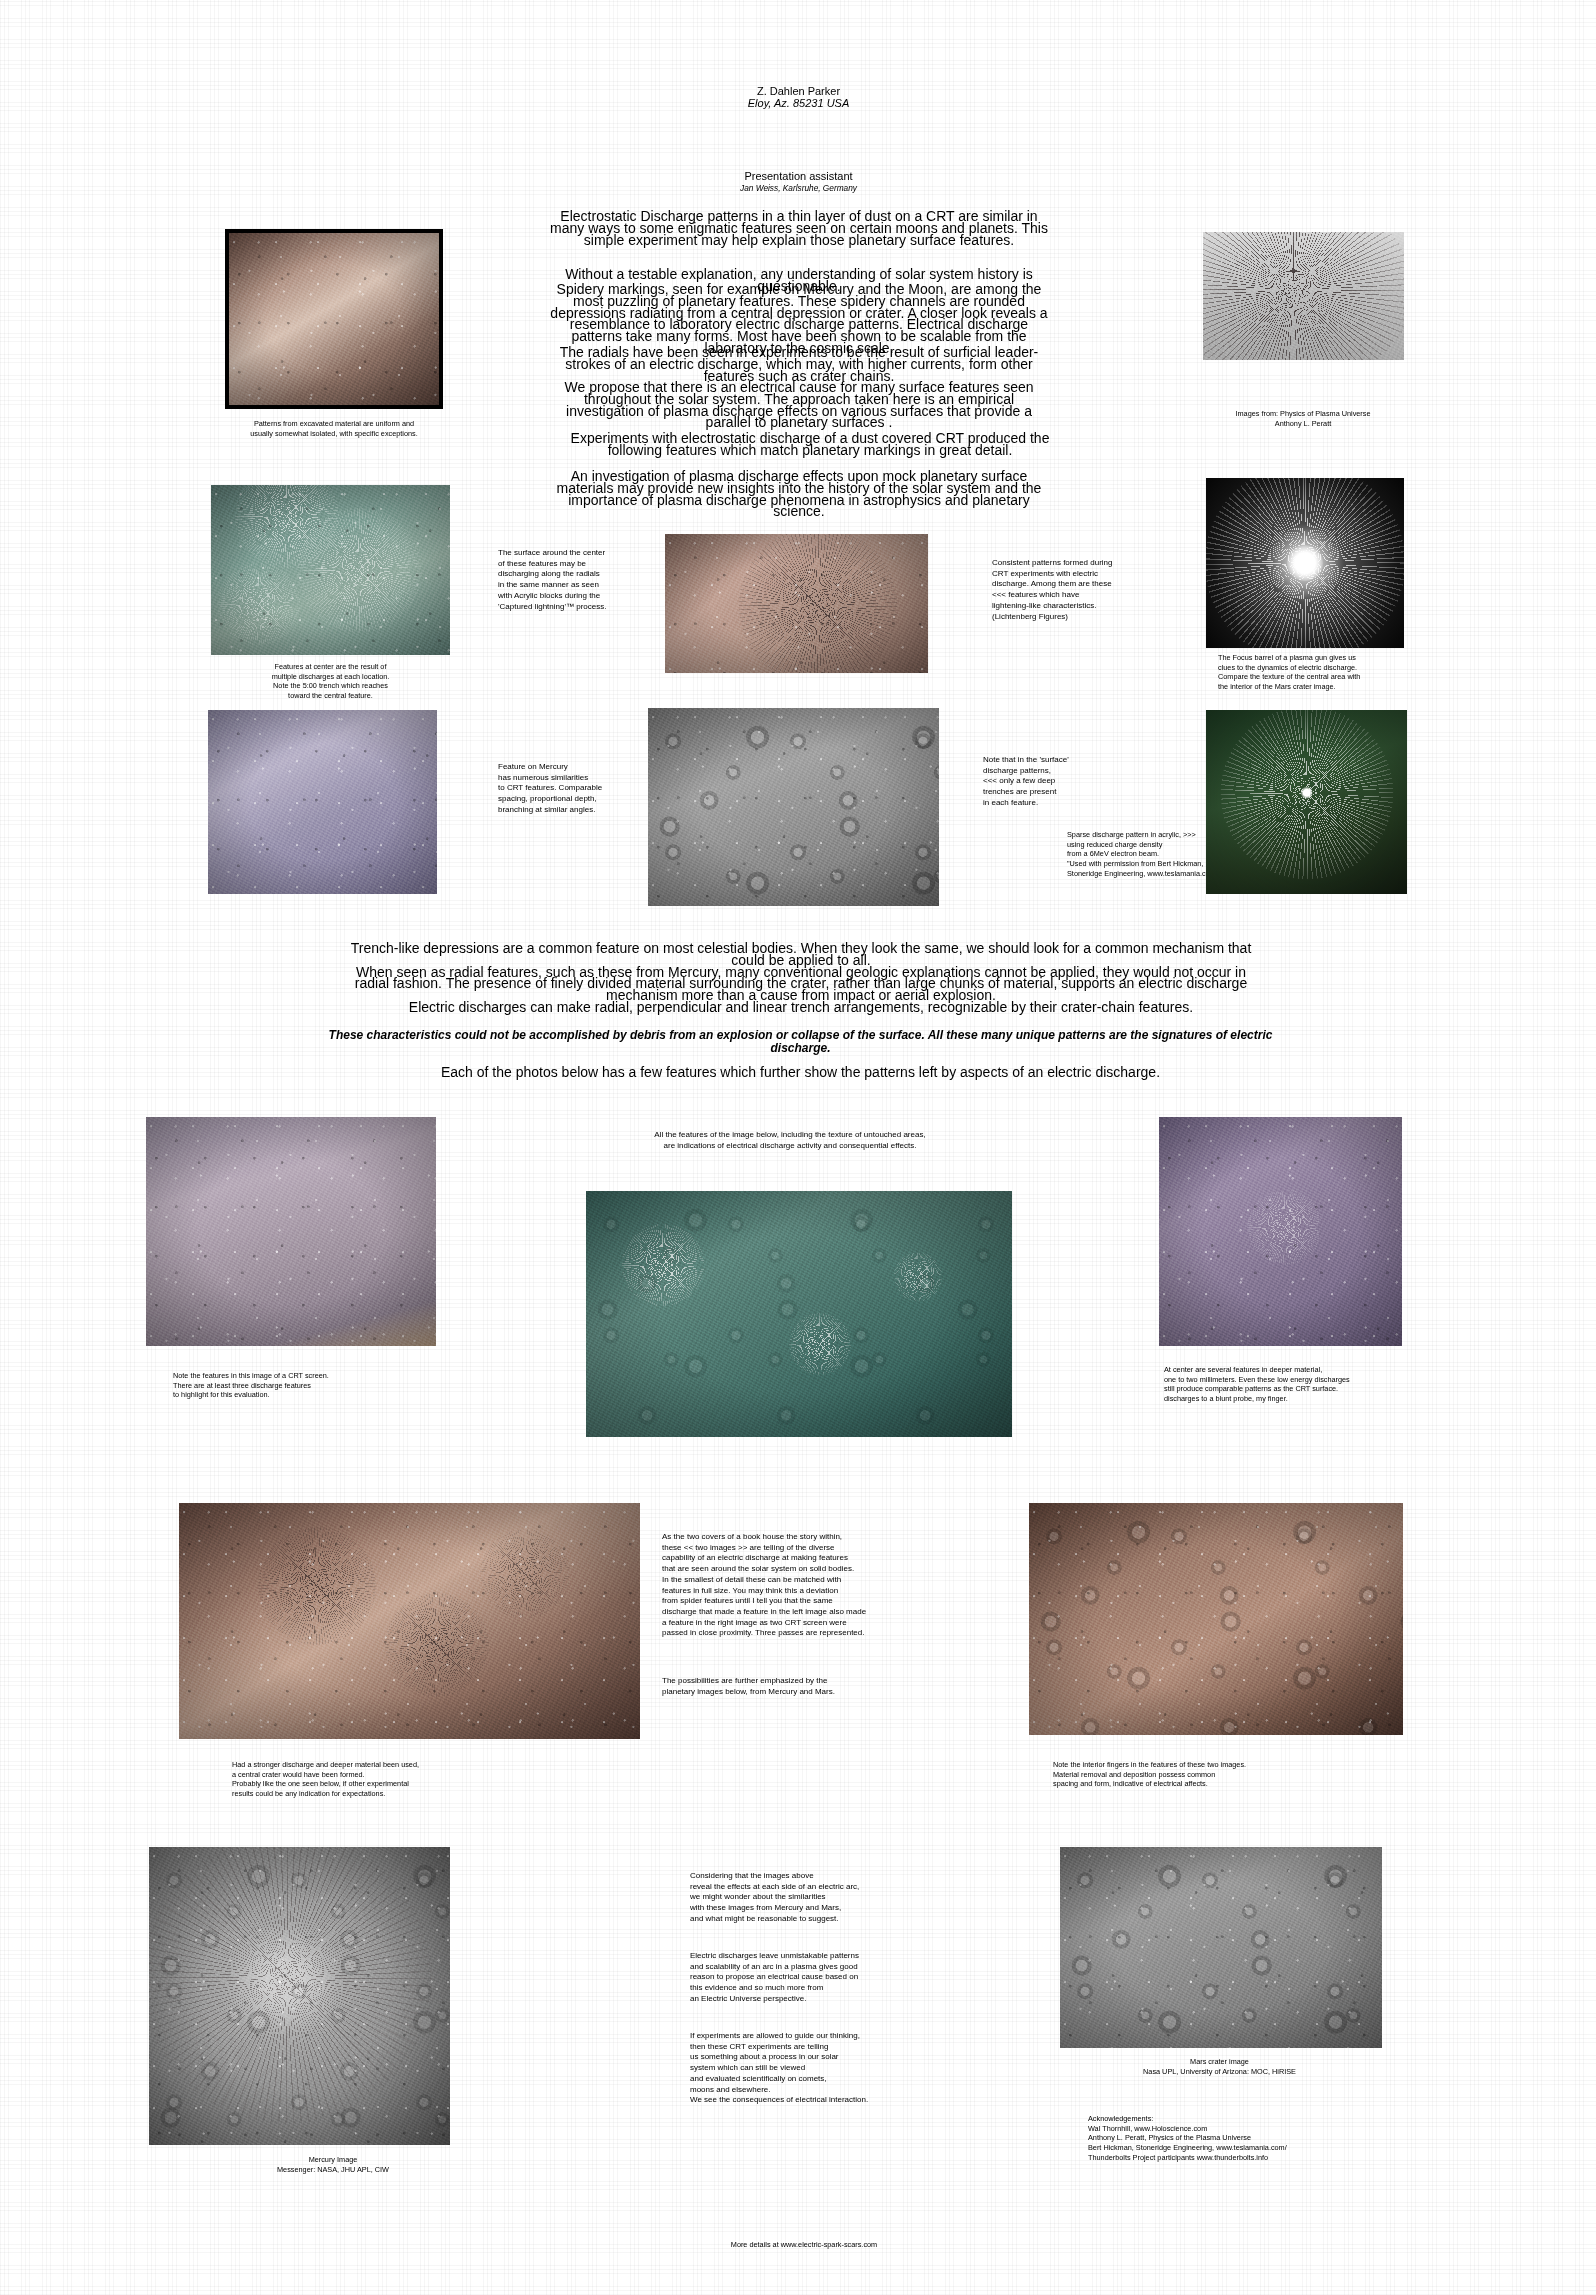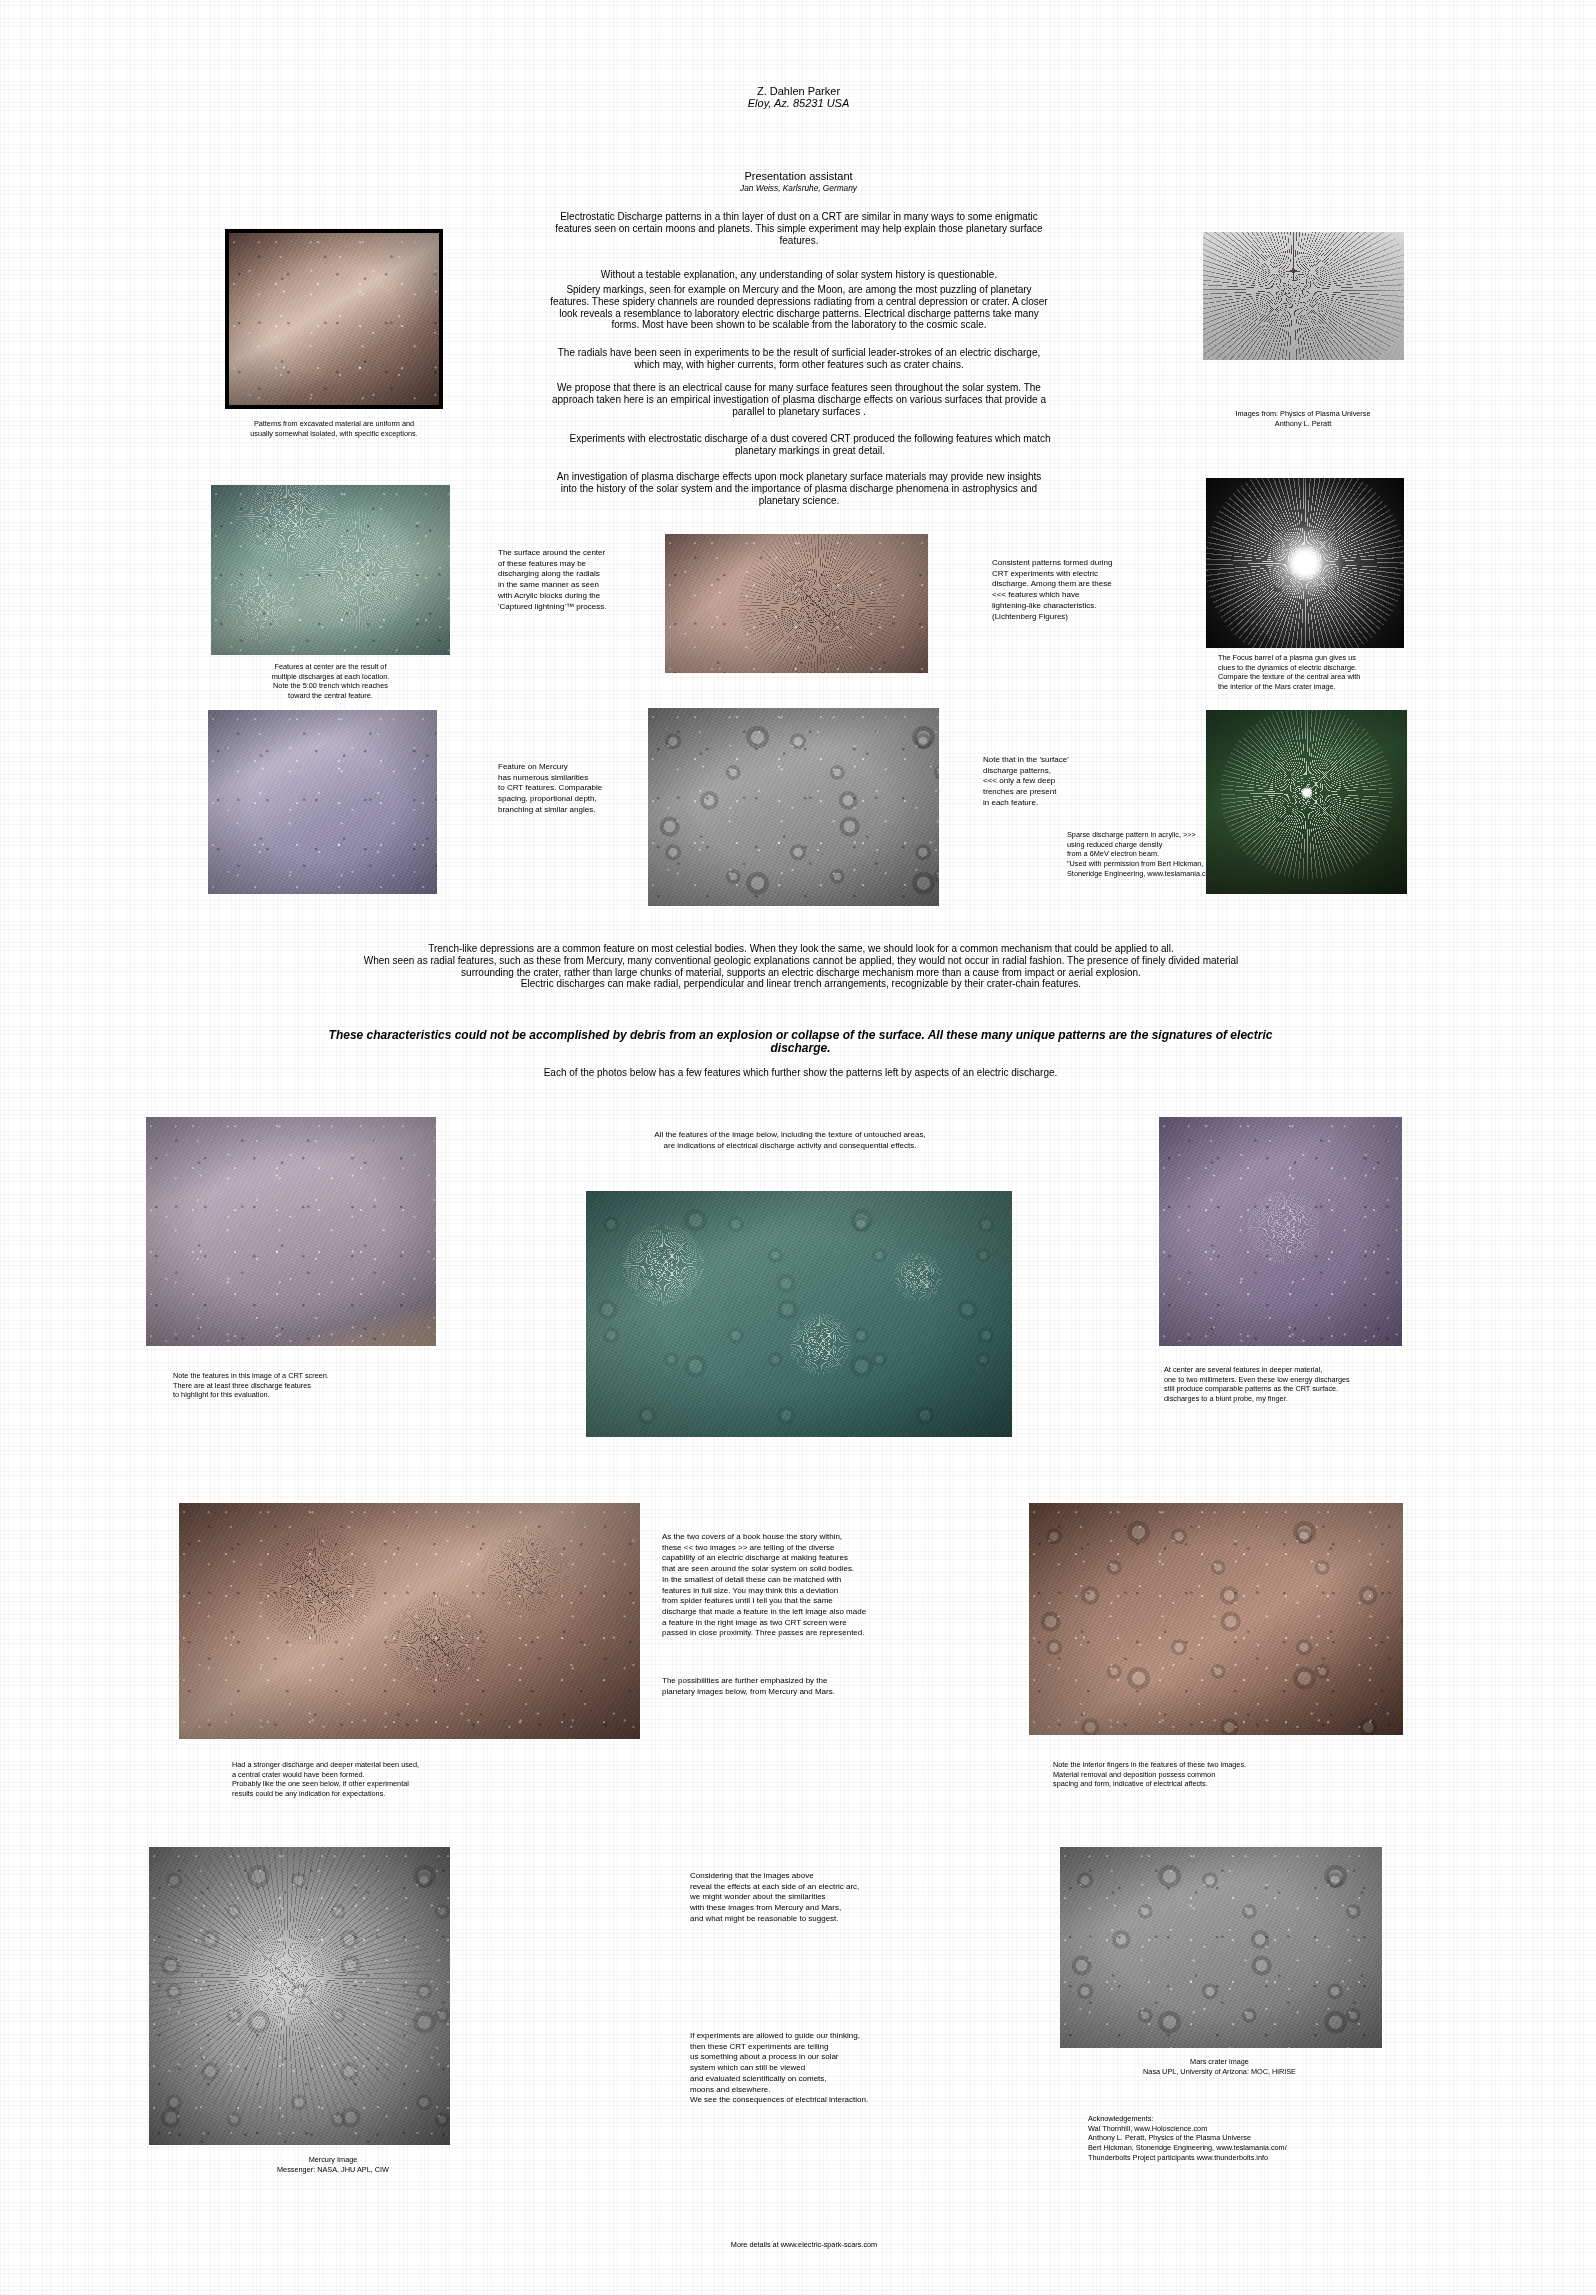--- a/index.html
+++ b/index.html
@@ -42,21 +42,21 @@
   .byline i { font-style: italic; }
   .small {
     font-size: 8.3px;
     line-height: 11px;
   }
   .tiny {
     font-size: 7.3px;
     line-height: 9.7px;
   }
   .body-par {
-    font-size: 10px;
+    font-size: 14px;
     line-height: 11.8px;
   }
   .bold-statement {
     font-weight: bold;
     font-size: 12px;
     line-height: 12.5px;
     font-style: italic;
   }
   .caption {
     font-size: 7.3px;
@@ -336,20 +336,25 @@
   <div class="abs ctr caption" style="left:229px; top:2155px; width:208px;">
     <div>Mercury Image</div>
     <div class="tiny">Messenger:  NASA, JHU APL, CIW</div>
   </div>
 
   <div class="abs lft note" style="left:690px; top:1871px; width:291px; white-space:pre-line;">Considering that the images above
 reveal the effects at each side of an electric arc,
 we might wonder about the similarities
 with these images from Mercury and Mars,
 and what might be reasonable to suggest.</div>
+  <div class="abs lft note" style="left:690px; top:1951px; width:291px; white-space:pre-line;">Electric discharges leave unmistakable patterns
+and scalability of an arc in a plasma gives good
+reason to propose an electrical cause based on
+this evidence and  so much more from
+an Electric Universe perspective.</div>
   <div class="abs lft note" style="left:690px; top:2031px; width:291px; white-space:pre-line;">If experiments are allowed to guide our thinking,
 then these CRT experiments are telling
 us something about a process in our solar
 system which can still be viewed
 and evaluated scientifically on comets,
 moons and elsewhere.
 We see the consequences of electrical interaction.</div>
 
   <div class="photo" style="left:1060px; top:1847px; width:322px; height:201px; background:linear-gradient(160deg,#7c7c7c 0%,#9c9c9c 30%,#8a8a8a 60%,#6e6e6e 100%);">
     <div class="craters" style="opacity:0.9;"></div>

